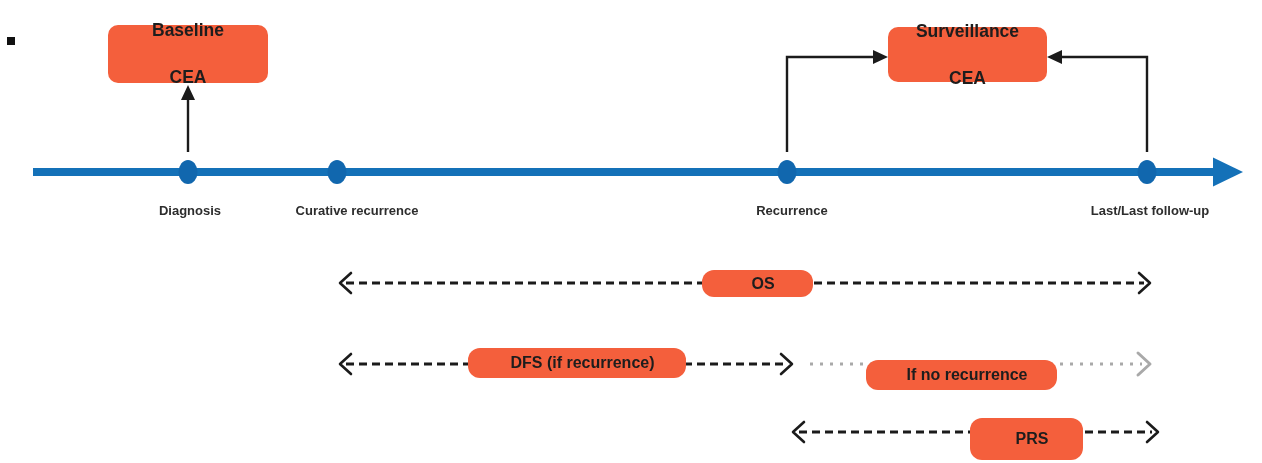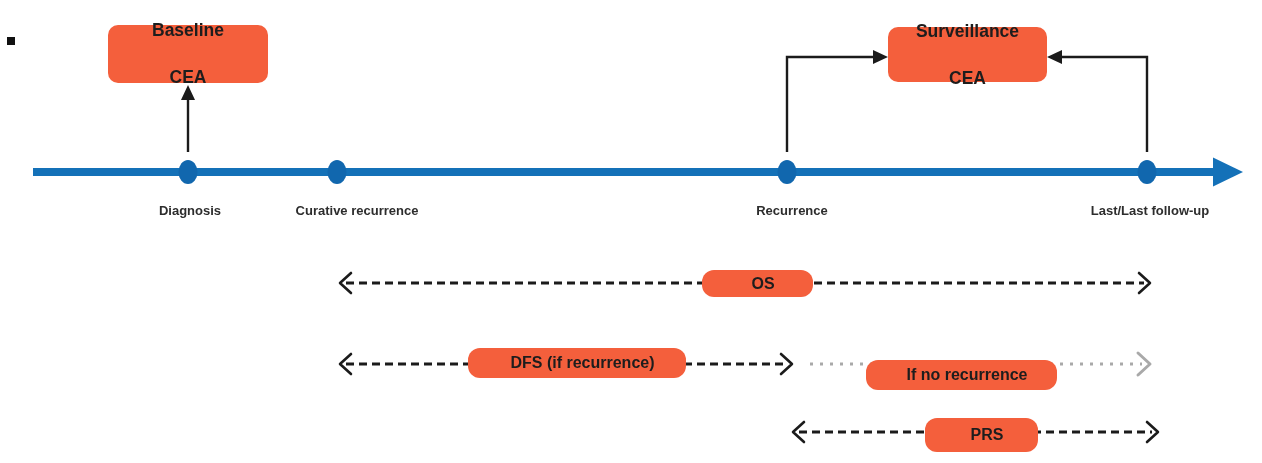--- a/index.html
+++ b/index.html
@@ -106,15 +106,15 @@
   </div>
 
   <div class="evlabel" style="left:190px; top:203px;">Diagnosis</div>
   <div class="evlabel" style="left:357px; top:203px;">Curative recurrence</div>
   <div class="evlabel" style="left:792px; top:203px;">Recurrence</div>
   <div class="evlabel" style="left:1150px; top:203px;">Last/Last follow-up</div>
 
   <div class="chip" style="left:702px; top:270px; width:100px; height:27px;">OS</div>
   <div class="chip" style="left:468px; top:348px; width:207px; height:30px;">DFS (if recurrence)</div>
   <div class="chip" style="left:866px; top:348px; width:180px; height:30px;margin-top:12px;">If no recurrence</div>
-  <div class="chip" style="left:925px; top:418px; width:102px; height:34px;">PRS</div>
+  <div class="chip" style="left:970px; top:418px; width:102px; height:42px;">PRS</div>
 
 </div>
 
 </body></html>

